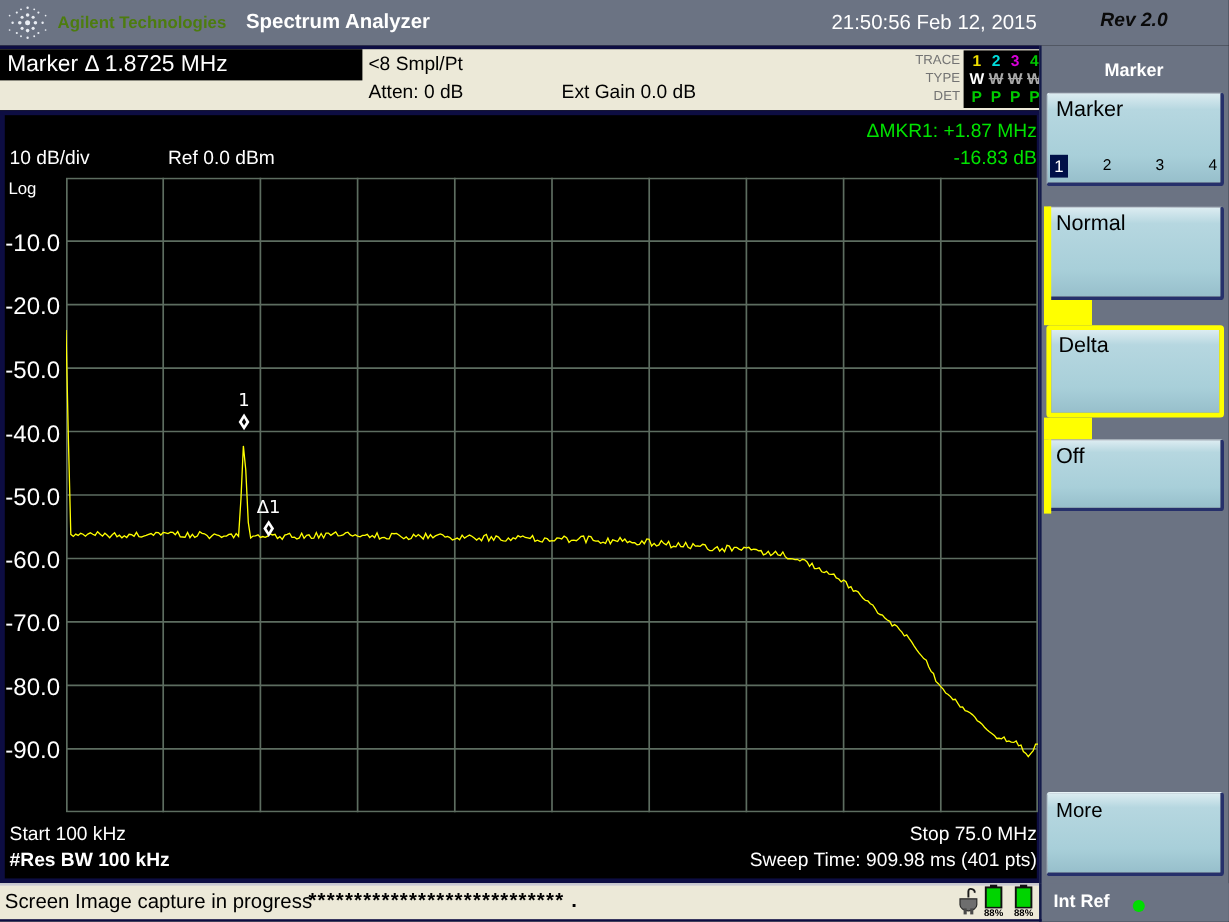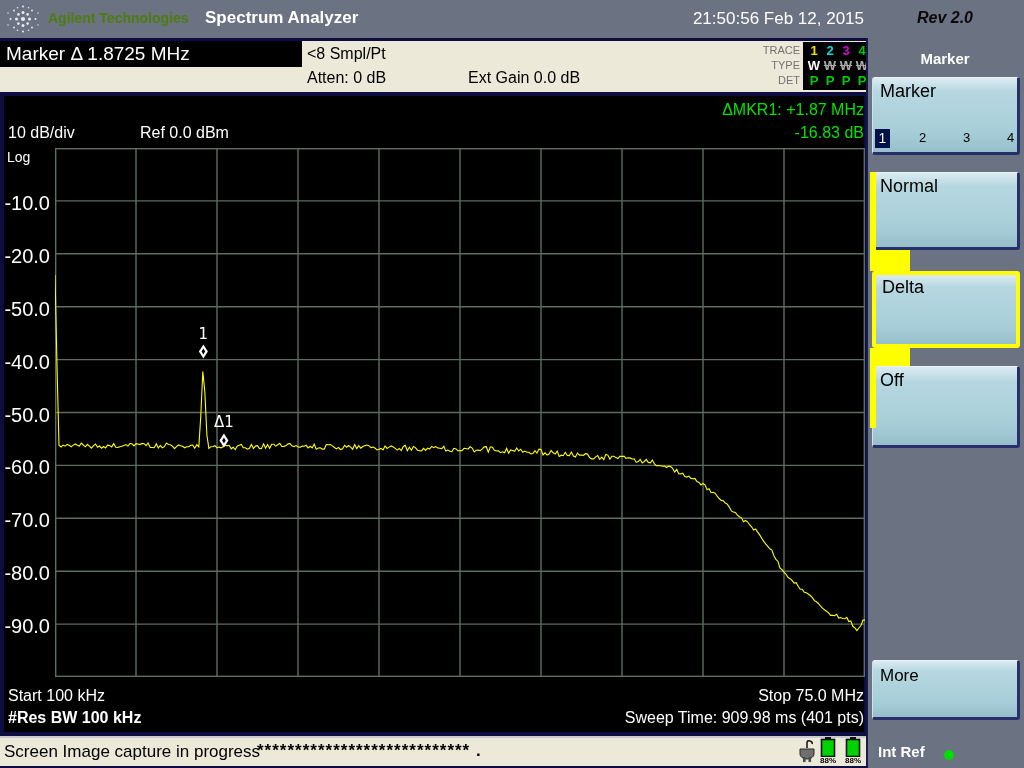--- a/index.html
+++ b/index.html
@@ -229,24 +229,24 @@
   <span>Normal</span>
 </div>
 
 <div class="abs yconn" style="top:250px;height:21px;"></div>
 <div class="abs softkey selected" style="top:271px;height:77px;">
   <span>Delta</span>
 </div>
 <div class="abs yconn" style="top:348px;height:18px;"></div>
 
 <div class="abs ystrip" style="top:366px;height:62px;"></div>
-<div class="abs softkey" style="top:366px;height:82px;">
+<div class="abs softkey" style="top:366px;height:60px;">
   <span>Off</span>
 </div>
 
-<div class="abs softkey" style="top:660px;height:60px;">
+<div class="abs softkey" style="top:660px;height:70px;">
   <div class="more-l2">More</div>
 </div>
 
 <div class="abs intref-bar"></div>
 <div class="abs intref-txt">Int Ref</div>
 <div class="abs intref-dot"></div>
 <div class="abs botnav"></div>
 
 </body></html>

